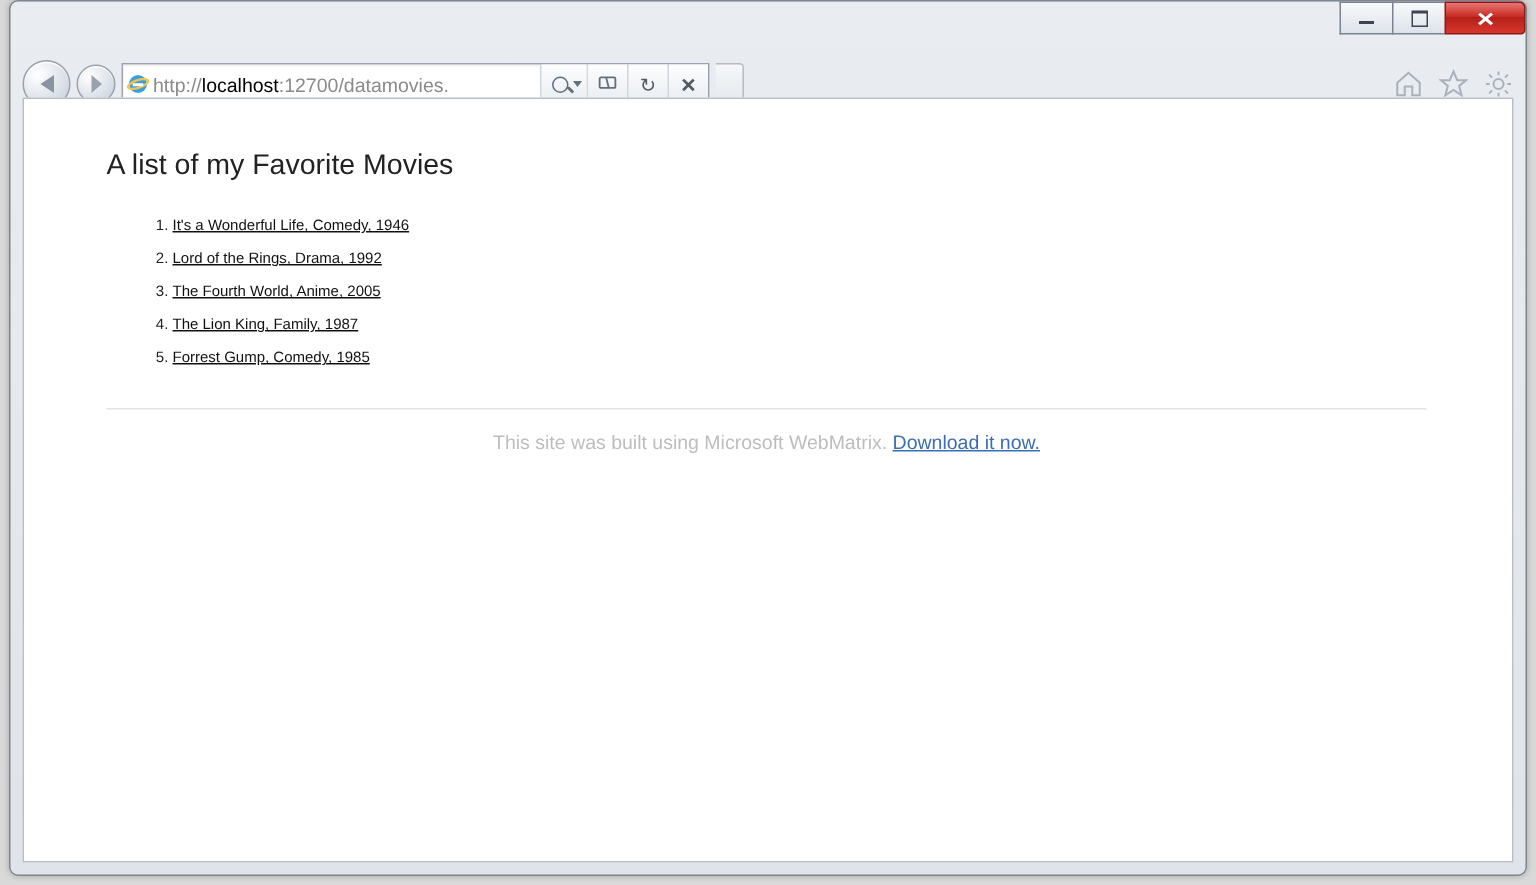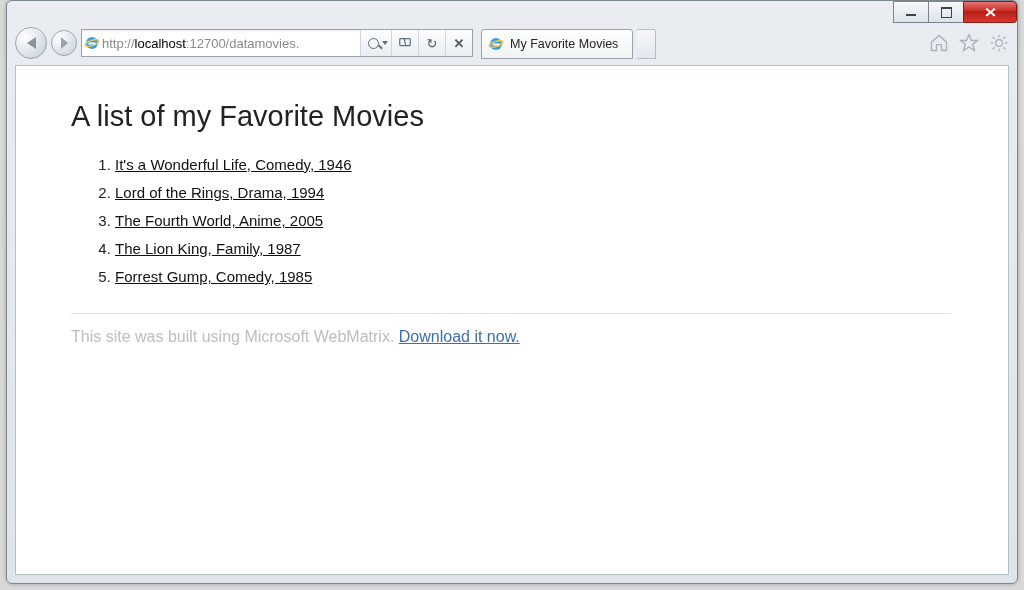--- a/index.html
+++ b/index.html
@@ -51,21 +51,21 @@
   .win-btn.max .sq {
     width: 9px; height: 8px; border: 1px solid #3b4450; border-top-width:2px;
   }
   .win-btn.min .ln {
     width: 10px; border-top: 2px solid #3b4450; margin-top:6px;
   }
 
   
   .toolbar {
     position: absolute;
-    left: 8px; right: 8px; top: 23px;
+    left: 8px; right: 8px; top: 36px;
     height: 38px;
     display: flex;
     align-items: center;
     gap: 4px;
   }
   .navbtn {
     width: 30px; height: 30px;
     border-radius: 50%;
     background: radial-gradient(circle at 30% 30%, #ffffff, #dbe1e8 60%, #c3cbd4);
     border: 1px solid #9aa3ad;
@@ -155,45 +155,45 @@
     left:8px; right:8px; top:64px; bottom:8px;
     background:#fff;
     border:1px solid #b7bec7;
     overflow:auto;
   }
   .content {
     padding: 24px 50px 0 55px;
     width: 880px;
   }
   h1.page-title {
-    font-size: 29px;
+    font-size: 19px;
     font-weight: 400;
     color:#222;
     margin: 10px 0 18px 0;
     font-family: "Segoe UI Light","Segoe UI",sans-serif;
   }
   ol.movies {
     margin: 0 0 22px 0;
     padding-left: 44px;
-    font-size: 15px;
+    font-size: 10px;
     color:#222;
   }
   ol.movies li {
     padding: 5px 0 6px 0;
   }
   ol.movies li .entry {
     text-decoration: underline;
     color:#111;
   }
   hr.sep {
     border:none; border-top:1px solid #e3e3e3; margin:0;
   }
   .footer {
-    text-align:left;
-    font-size:16px;
+    text-align:center;
+    font-size:13px;
     color:#bdbdbd;
     padding:14px 0;
   }
   .footer a { color:#3b6db5; text-decoration:underline; }
 </style>
 </head>
 <body>
 
 <div class="window">
 
@@ -239,28 +239,20 @@
         </svg>
       </span>
       <span class="segbtn" title="Refresh">
           <span>↻</span>
         </span>
       <span class="segbtn stop" title="Stop">
           <span>✕</span>
         </span>
     </div>
 
-    <div class="tab">
-      <svg class="ie-e" viewBox="0 0 32 32">
-        <circle cx="16" cy="16" r="12" fill="#3aa0e0"></circle>
-        <ellipse cx="16" cy="16" rx="14" ry="5" fill="none" stroke="#f6c34a" stroke-width="3" transform="rotate(-18 16 16)"></ellipse>
-        <rect x="9" y="15" width="14" height="4" fill="#fff"></rect>
-      </svg>
-      <span>My Favorite Movies</span>
-    </div>
     <div class="newtab"></div>
 
     <div class="right-icons">
       <span class="ico" title="Home">
         <svg viewBox="0 0 24 24" width="20" height="20">
             <path d="M3 11 L12 3 L21 11 V21 H15 V14 H9 V21 H3 Z" fill="none" stroke="#a9b1ba" stroke-width="1.6"></path>
           </svg>
       </span>
       <span class="ico" title="Favorites">
         <svg viewBox="0 0 24 24" width="20" height="20">
@@ -283,21 +275,21 @@
           </svg>
       </span>
     </div>
   </div>
 
   <div class="page">
     <div class="content">
       <h1 class="page-title">A list of my Favorite Movies</h1>
       <ol class="movies">
         <li><span class="entry">It's a Wonderful Life, Comedy, 1946</span></li>
-        <li><span class="entry">Lord of the Rings, Drama, 1994</span></li>
+        <li><span class="entry">Lord of the Rings, Drama, 1992</span></li>
         <li><span class="entry">The Fourth World, Anime, 2005</span></li>
         <li><span class="entry">The Lion King, Family, 1987</span></li>
         <li><span class="entry">Forrest Gump, Comedy, 1985</span></li>
       </ol>
       <hr class="sep">
       <div class="footer">
         <span>This site was built using Microsoft WebMatrix. </span><a href="#">Download it now.</a>
       </div>
     </div>
   </div>

